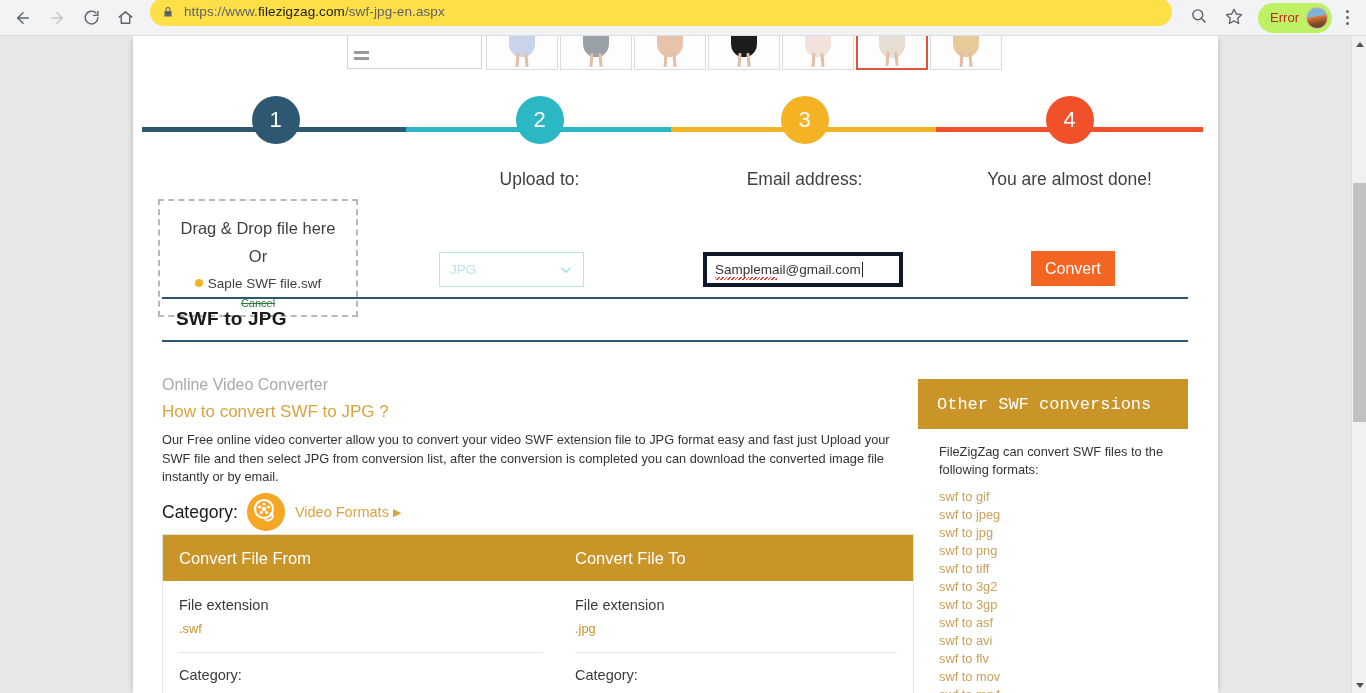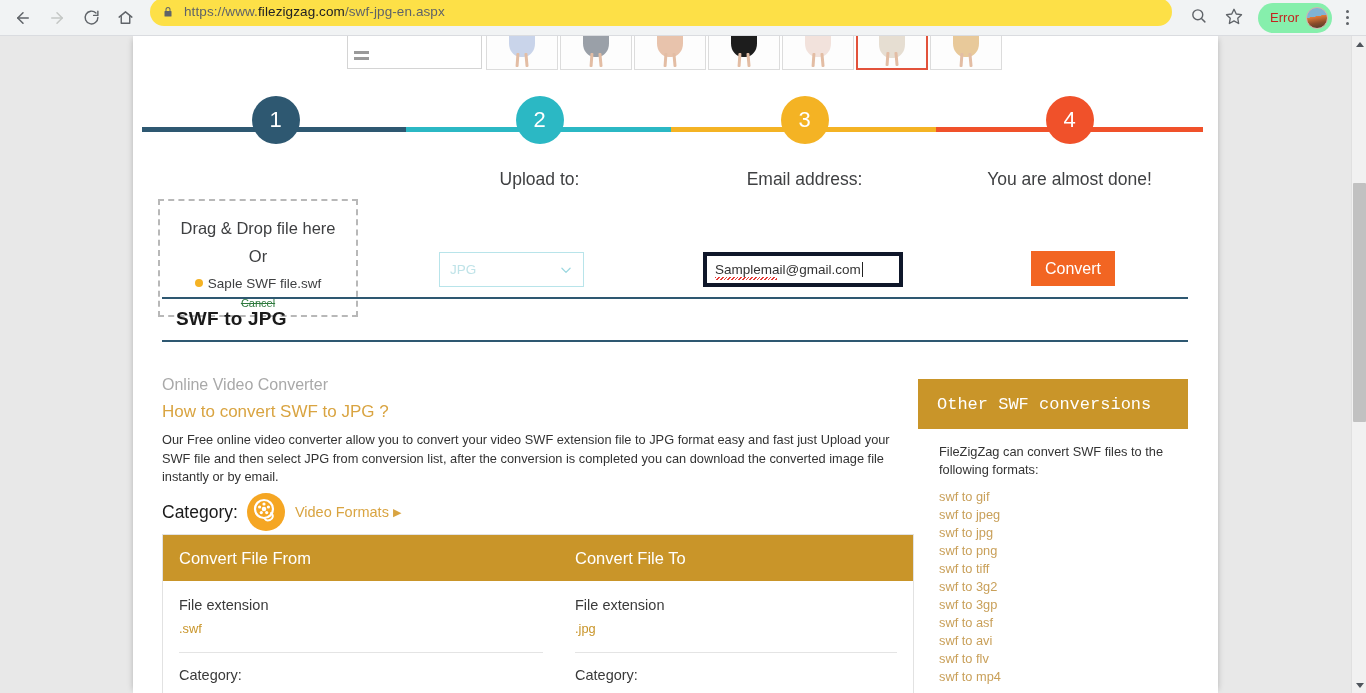--- a/index.html
+++ b/index.html
@@ -51,21 +51,21 @@
   .url-text .host { color: #202124; }
 
   .tb-right { display: flex; align-items: center; flex: 0 0 auto; padding-right: 6px; }
   .tb-icon {
     width: 30px; height: 30px;
     display: flex; align-items: center; justify-content: center;
     margin: 0 3px;
   }
   .profile-chip {
     display: flex; align-items: center;
-    background: #86efac;
+    background: #bef264;
     border-radius: 16px;
     height: 30px;
     padding: 0 4px 0 12px;
     margin-left: 6px;
   }
   .profile-chip .err-label {
     font-size: 13px;
     color: #c5221f;
     margin-right: 7px;
   }
@@ -540,20 +540,21 @@
             <a href="#">swf to gif</a>
             <a href="#">swf to jpeg</a>
             <a href="#">swf to jpg</a>
             <a href="#">swf to png</a>
             <a href="#">swf to tiff</a>
             <a href="#">swf to 3g2</a>
             <a href="#">swf to 3gp</a>
             <a href="#">swf to asf</a>
             <a href="#">swf to avi</a>
             <a href="#">swf to flv</a>
+            <a href="#">swf to mov</a>
             <a href="#">swf to mp4</a>
           </div>
       </div>
 
     </div>
   </div>
 </div>
 
 <div class="scrollbar">
   <div class="sb-arrow up">

